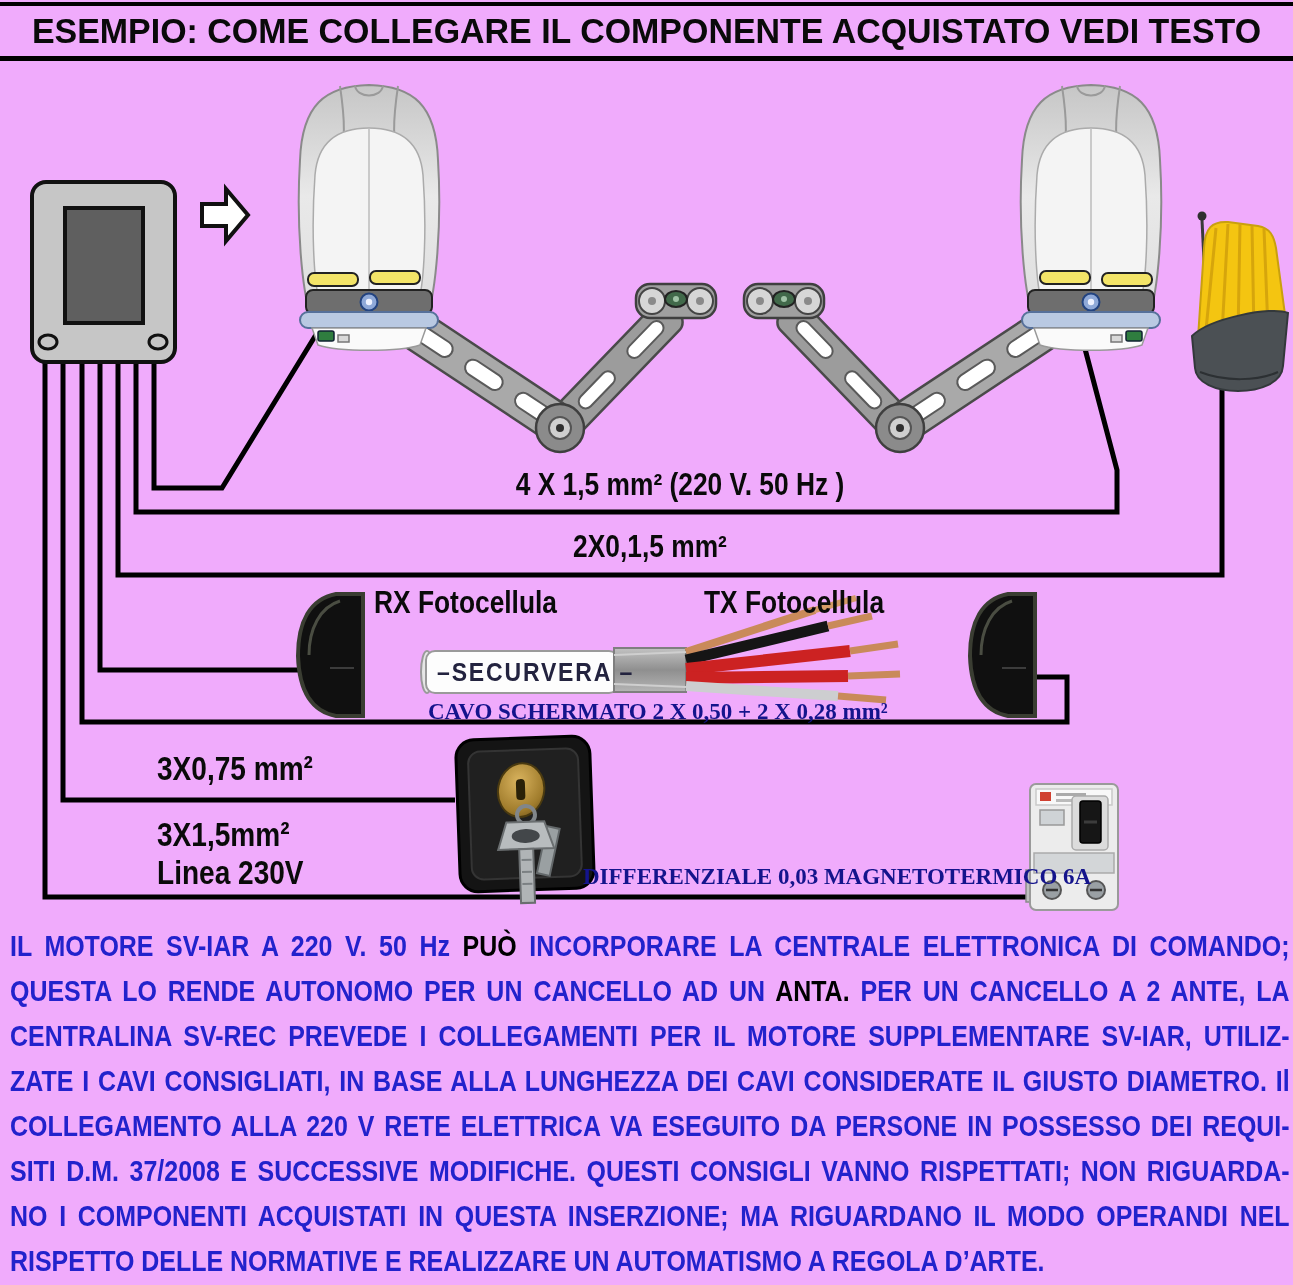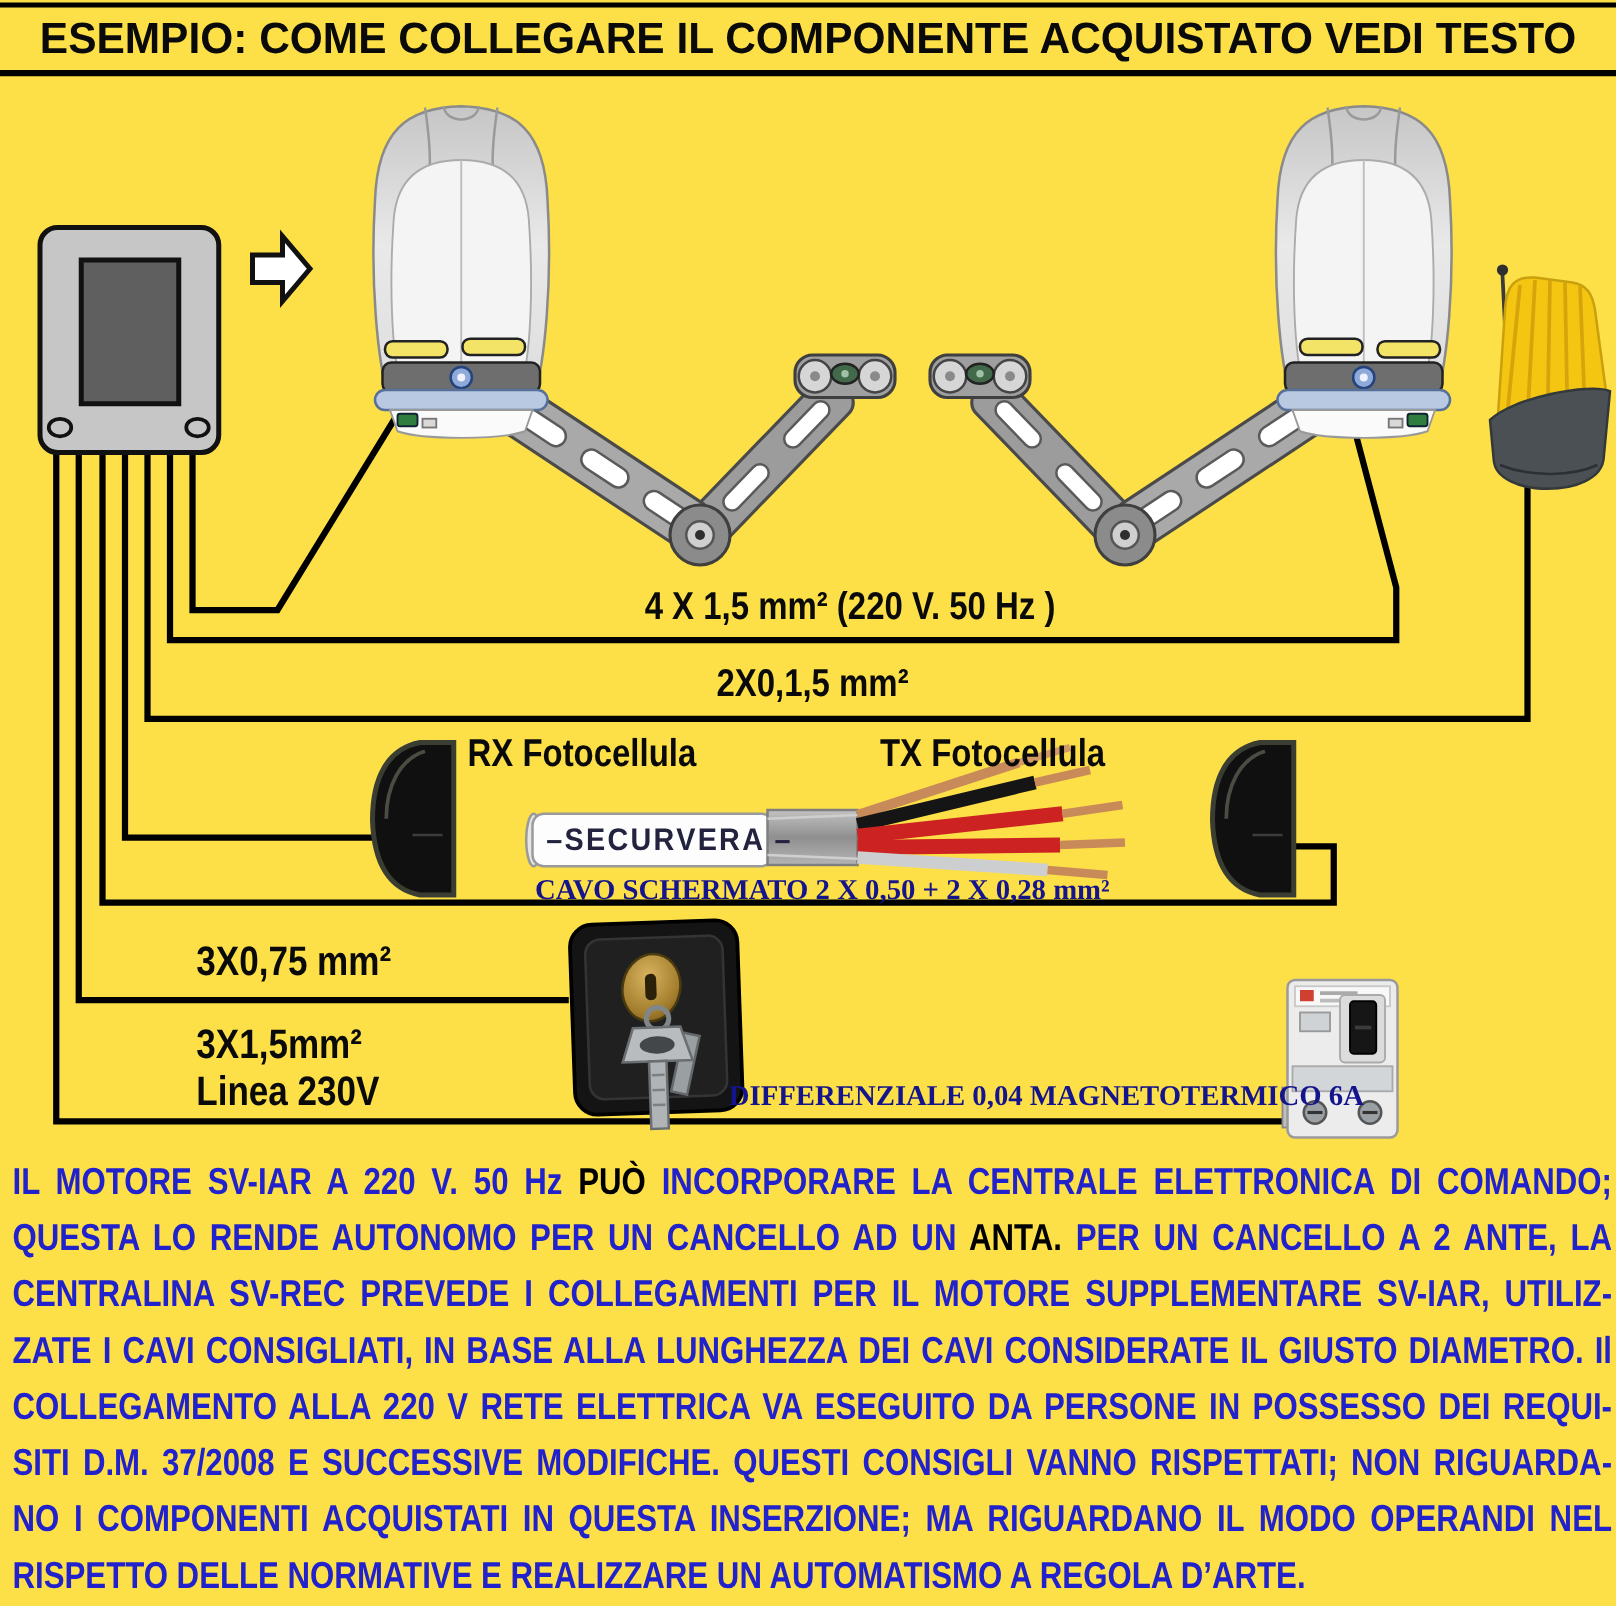--- a/index.html
+++ b/index.html
@@ -1,16 +1,16 @@
 <!DOCTYPE html>
 <html><head>
 <meta charset="utf-8">
 <style>
   html,body{margin:0;padding:0;background:#fff;}
-  .page{position:relative;width:1293px;height:1285px;background:#fde047;overflow:hidden;
+  .page{position:relative;width:1293px;height:1285px;background:#f0abfc;overflow:hidden;
         font-family:"Liberation Sans",sans-serif;color:#0a0a0a;}
   .rule{position:absolute;left:0;width:1293px;background:#000;}
   .title{position:absolute;top:11px;left:0;width:1293px;text-align:center;
          font-weight:bold;font-size:35px;white-space:nowrap;letter-spacing:0px;
          transform:scaleX(0.97);transform-origin:50% 50%;}
   svg{position:absolute;left:0;top:0;}
   .clabel{position:absolute;font-weight:bold;font-size:31px;white-space:nowrap;
           transform:scaleX(0.85);transform-origin:0 0;}
   .clabel.center{text-align:center;transform-origin:50% 50%;}
   .blabel{position:absolute;font-family:"Liberation Serif",serif;font-weight:bold;
@@ -199,21 +199,21 @@
 
   <div class="clabel center" style="left:420px;top:467px;width:520px;">4 X 1,5 mm² (220 V. 50 Hz )</div>
   <div class="clabel center" style="left:470px;top:529px;width:360px;">2X0,1,5 mm²</div>
   <div class="clabel" style="left:374px;top:585px;">RX Fotocellula</div>
   <div class="clabel" style="left:704px;top:585px;">TX Fotocellula</div>
   <div class="securvera">–SECURVERA –</div>
   <div class="blabel" style="left:428px;top:699px;">CAVO SCHERMATO 2 X 0,50 + 2 X 0,28 mm²</div>
   <div class="clabel" style="left:157px;top:750px;font-size:33px;">3X0,75 mm²</div>
   <div class="clabel" style="left:157px;top:816px;font-size:33px;">3X1,5mm²</div>
   <div class="clabel" style="left:157px;top:854px;font-size:33px;">Linea 230V</div>
-  <div class="blabel" style="left:583px;top:864px;">DIFFERENZIALE 0,04 MAGNETOTERMICO 6A</div>
+  <div class="blabel" style="left:583px;top:864px;">DIFFERENZIALE 0,03 MAGNETOTERMICO 6A</div>
 
   <div class="para">
     <div class="para-line"><span style="color: rgb(34, 34, 204);">IL MOTORE SV-IAR A 220 V. 50 Hz </span><span style="color: rgb(0, 0, 0);">PUÒ</span><span style="color: rgb(34, 34, 204);"> INCORPORARE LA CENTRALE ELETTRONICA DI COMANDO;</span></div>
     <div class="para-line"><span style="color: rgb(34, 34, 204);">QUESTA LO RENDE AUTONOMO PER UN CANCELLO AD UN </span><span style="color: rgb(0, 0, 0);">ANTA.</span><span style="color: rgb(34, 34, 204);"> PER UN CANCELLO A 2 ANTE, LA</span></div>
     <div class="para-line"><span style="color: rgb(34, 34, 204);">CENTRALINA SV-REC PREVEDE I COLLEGAMENTI PER IL MOTORE SUPPLEMENTARE SV-IAR, UTILIZ-</span></div>
     <div class="para-line"><span style="color: rgb(34, 34, 204);">ZATE I CAVI CONSIGLIATI, IN BASE ALLA LUNGHEZZA DEI CAVI CONSIDERATE IL GIUSTO DIAMETRO. Il</span></div>
     <div class="para-line"><span style="color: rgb(34, 34, 204);">COLLEGAMENTO ALLA 220 V RETE ELETTRICA VA ESEGUITO DA PERSONE IN POSSESSO DEI REQUI-</span></div>
     <div class="para-line"><span style="color: rgb(34, 34, 204);">SITI D.M. 37/2008 E SUCCESSIVE MODIFICHE. QUESTI CONSIGLI VANNO RISPETTATI; NON RIGUARDA-</span></div>
     <div class="para-line"><span style="color: rgb(34, 34, 204);">NO I COMPONENTI ACQUISTATI IN QUESTA INSERZIONE; MA RIGUARDANO IL MODO OPERANDI NEL</span></div>
     <div class="para-line last"><span style="color: rgb(34, 34, 204);">RISPETTO DELLE NORMATIVE E REALIZZARE UN AUTOMATISMO A REGOLA D’ARTE.</span></div>

